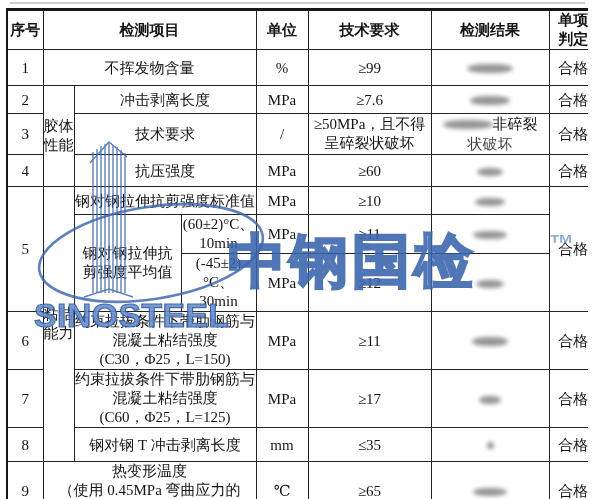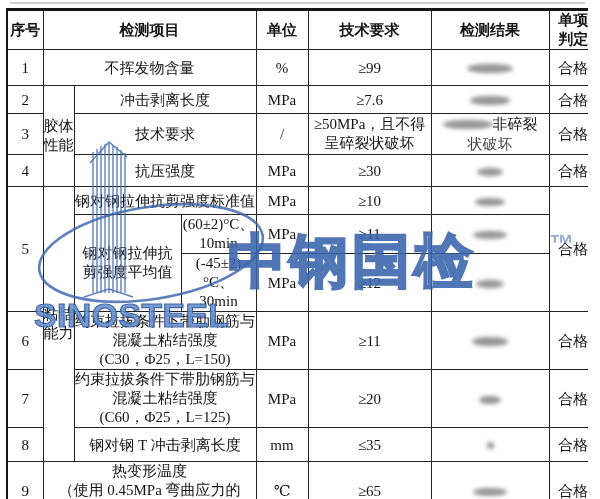--- a/index.html
+++ b/index.html
@@ -89,21 +89,21 @@
       <td class="mid"><span class="t">≥50MPa，且不得
 呈碎裂状破坏</span></td>
       <td class="mid"><div><span class="sm" style="width:50px;height:9px"></span><span class="t">非碎裂</span></div><div class="t dim">状破坏</div></td>
       <td><span class="t">合格</span></td>
     </tr>
 
     <tr class="rh4">
       <td><span class="t">4</span></td>
       <td colspan="2"><span class="t">抗压强度</span></td>
       <td><span class="t">MPa</span></td>
-      <td><span class="t">≥30</span></td>
+      <td><span class="t">≥60</span></td>
       <td><span class="sm" style="width:26px;height:8px"></span></td>
       <td><span class="t">合格</span></td>
     </tr>
 
     <tr class="rh5a">
       <td rowspan="3"><span class="t">5</span></td>
       <td rowspan="6"><span class="t">粘结
 能力</span></td>
       <td colspan="2" class="mid"><span class="t">钢对钢拉伸抗剪强度标准值</span></td>
       <td><span class="t">MPa</span></td>
@@ -140,21 +140,21 @@
       <td><span class="sm" style="width:36px;height:9px"></span></td>
       <td><span class="t">合格</span></td>
     </tr>
 
     <tr class="rh7">
       <td><span class="t">7</span></td>
       <td colspan="2" class="mid"><span class="t">约束拉拔条件下带肋钢筋与
 混凝土粘结强度
 (C60，Φ25，L=125)</span></td>
       <td><span class="t">MPa</span></td>
-      <td><span class="t">≥20</span></td>
+      <td><span class="t">≥17</span></td>
       <td><span class="sm" style="width:22px;height:8px"></span></td>
       <td><span class="t">合格</span></td>
     </tr>
 
     <tr class="rh8">
       <td><span class="t">8</span></td>
       <td colspan="2"><span class="t">钢对钢 T 冲击剥离长度</span></td>
       <td><span class="t">mm</span></td>
       <td><span class="t">≤35</span></td>
       <td><span class="sm" style="width:7px;height:7px"></span></td>

